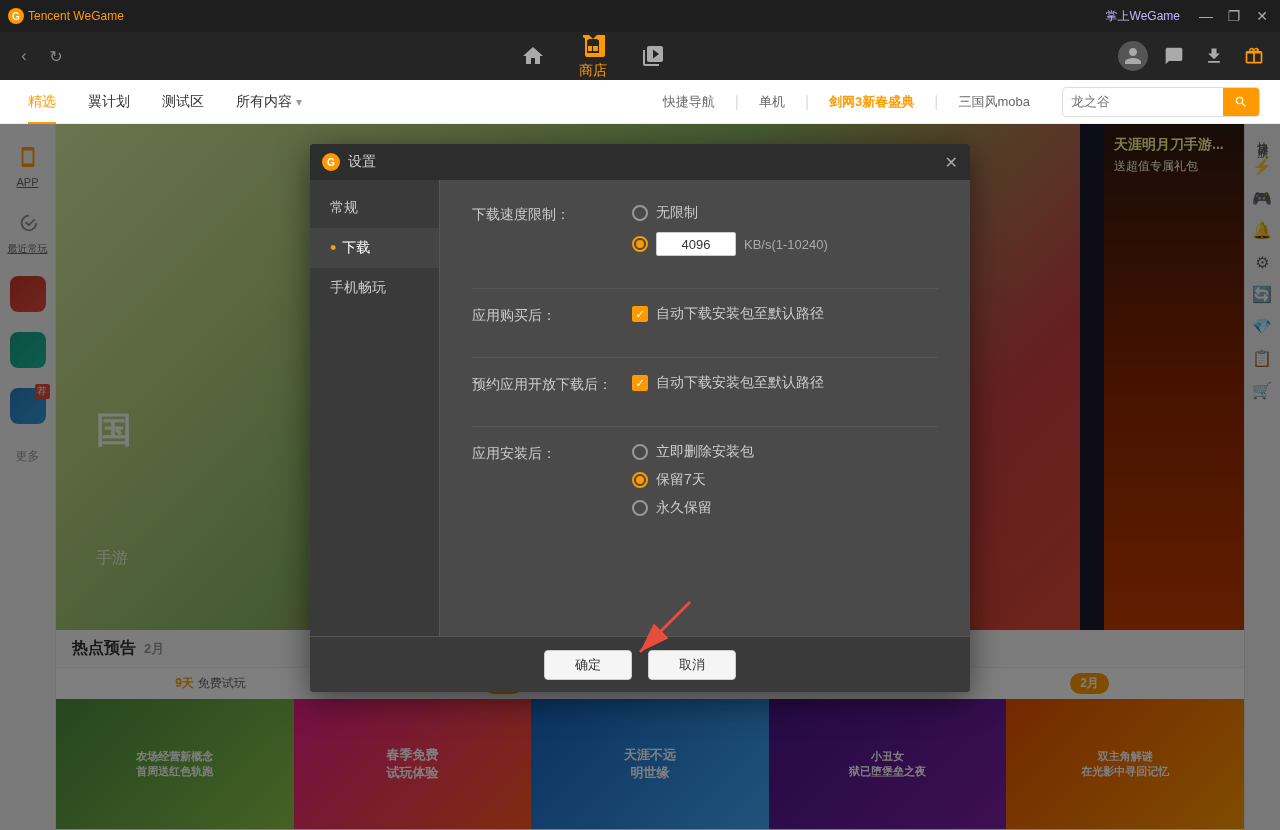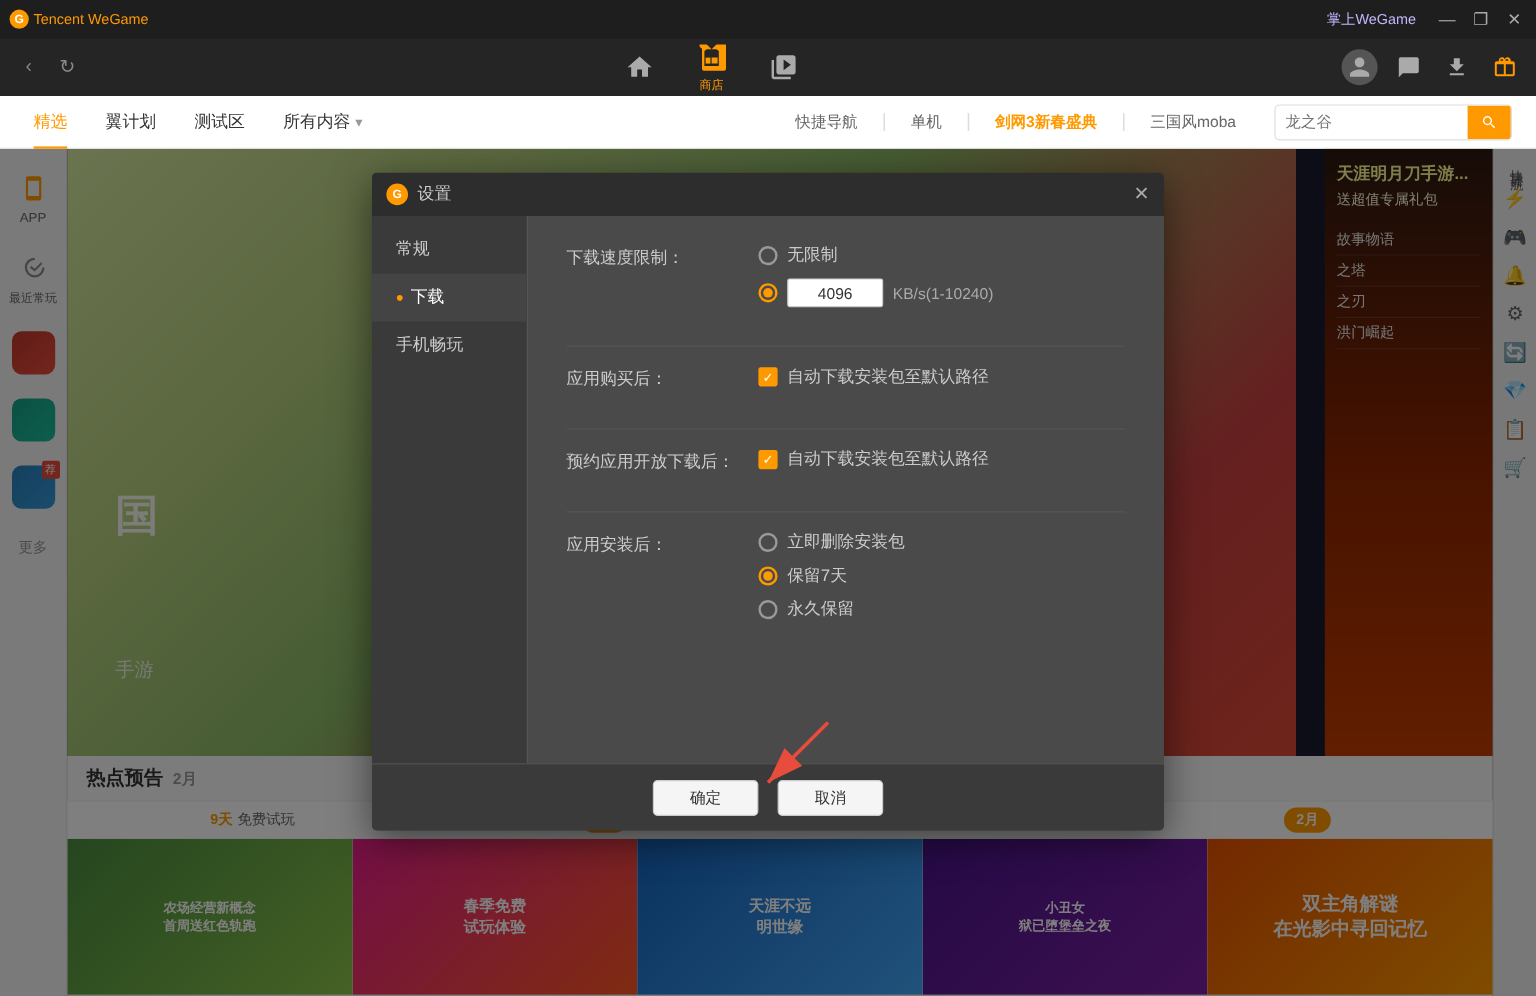--- a/index.html
+++ b/index.html
@@ -20,21 +20,21 @@
     
     .toolbar {
       width: 100%; height: 48px; background: #252525;
       display: flex; align-items: center; padding: 0 12px; gap: 16px;
     }
     .toolbar-nav { display: flex; gap: 8px; }
     .nav-btn { width: 24px; height: 24px; border: none; background: none; color: #888; cursor: pointer; font-size: 16px; display: flex; align-items: center; justify-content: center; }
     .toolbar-center { flex: 1; display: flex; justify-content: center; gap: 32px; align-items: center; }
     .toolbar-icon-item { display: flex; flex-direction: column; align-items: center; gap: 2px; cursor: pointer; }
     .toolbar-icon-item .icon-box { width: 28px; height: 28px; display: flex; align-items: center; justify-content: center; }
-    .toolbar-icon-item .icon-label { font-size: 10px; color: #aaa; }
+    .toolbar-icon-item .icon-label { font-size: 14px; color: #aaa; }
     .toolbar-icon-item.active .icon-label { color: #f90; }
     .toolbar-icon-item.active .icon-box svg { fill: #f90; }
     .toolbar-right { display: flex; align-items: center; gap: 12px; }
     .avatar-circle { width: 30px; height: 30px; border-radius: 50%; background: #555; display: flex; align-items: center; justify-content: center; }
 
     
     .main-nav {
       width: 100%; height: 44px; background: #fff;
       display: flex; align-items: center; padding: 0 12px; gap: 0;
       border-bottom: 1px solid #eee;
@@ -52,21 +52,21 @@
     .content-area { width: 100%; height: calc(830px - 32px - 48px - 44px); position: relative; overflow: hidden; }
 
     
     .left-sidebar {
       position: absolute; left: 0; top: 0; width: 56px; height: 100%;
       background: #f5f5f5; border-right: 1px solid #e8e8e8;
       display: flex; flex-direction: column; align-items: center; padding: 12px 0; gap: 8px; z-index: 10;
     }
     .sidebar-item { display: flex; flex-direction: column; align-items: center; gap: 4px; cursor: pointer; padding: 6px 4px; width: 100%; }
     .sidebar-item .s-icon { width: 30px; height: 30px; display: flex; align-items: center; justify-content: center; }
-    .sidebar-item .s-label { font-size: 11px; color: #666; text-align: right; }
+    .sidebar-item .s-label { font-size: 11px; color: #666; text-align: right; text-decoration: underline; }
     .sidebar-more { font-size: 12px; color: #999; margin-top: 4px; }
 
     
     .bg-area {
       position: absolute; left: 56px; top: 0; right: 200px; height: 100%;
       overflow: hidden;
     }
     .bg-gradient {
       width: 100%; height: 100%;
       background: linear-gradient(135deg, #d4e8a0 0%, #b8d080 20%, #8bb866 40%, #c84040 70%, #e85030 100%);
@@ -353,26 +353,20 @@
   <div class="bg-area">
     <div class="bg-gradient">
       <div class="bg-text">国</div>
       <div class="bg-sub">手游</div>
     </div>
   </div>
 
   <div class="right-promo">
     <div class="promo-title">天涯明月刀手游...</div>
     <div class="promo-sub">送超值专属礼包</div>
-    <div class="promo-list">
-      <div class="promo-item">故事物语</div>
-      <div class="promo-item">之塔</div>
-      <div class="promo-item">之刃</div>
-      <div class="promo-item">洪门崛起</div>
-    </div>
   </div>
 
   <div class="right-quick-nav">
     <span style="font-size:11px;color:#555;writing-mode:vertical-rl;letter-spacing:2px;margin-bottom:8px;">快捷导航</span>
     <div class="qnav-icon" style="color:#f90;">⚡</div>
     <div class="qnav-icon" style="color:#666;">🎮</div>
     <div class="qnav-icon" style="color:#666;">🔔</div>
     <div class="qnav-icon" style="color:#666;">⚙</div>
     <div class="qnav-icon" style="color:#666;">🔄</div>
     <div class="qnav-icon" style="color:#a0a;">💎</div>
@@ -409,21 +403,21 @@
       <div class="game-card">
         <div class="card-bg card2" style="font-size:13px;">春季免费<br>试玩体验</div>
       </div>
       <div class="game-card">
         <div class="card-bg card3" style="font-size:13px;">天涯不远<br>明世缘</div>
       </div>
       <div class="game-card">
         <div class="card-bg card4" style="font-size:11px;">小丑女<br>狱已堕堡垒之夜</div>
       </div>
       <div class="game-card">
-        <div class="card-bg card5" style="font-size:16px;">双主角解谜<br>在光影中寻回记忆</div>
+        <div class="card-bg card5" style="font-size:11px;">双主角解谜<br>在光影中寻回记忆</div>
       </div>
     </div>
   </div>
 
   <div class="dialog-overlay">
     <div class="dialog">
 
       <div class="dialog-titlebar">
         <div class="dialog-title-left">
           <div class="dialog-g-icon">G</div>

